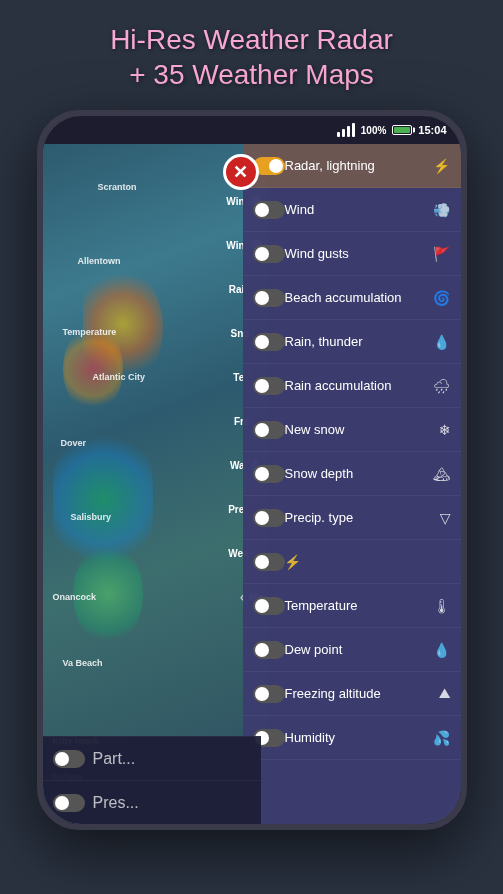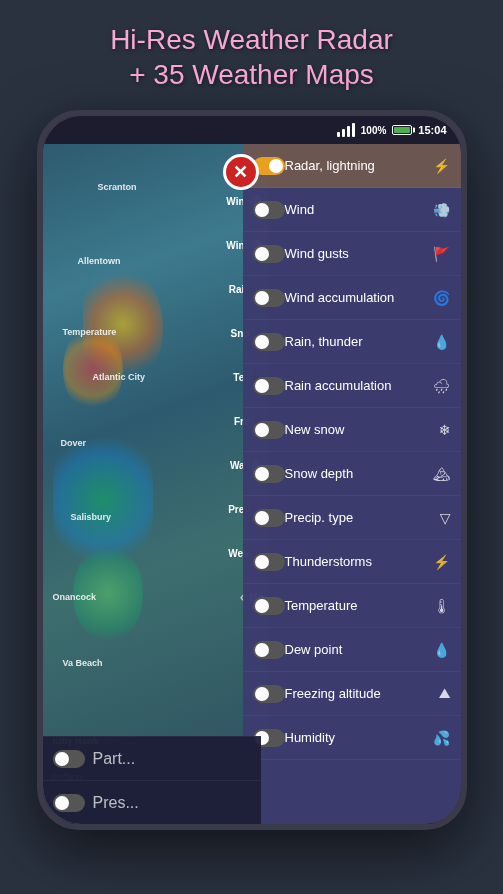--- a/index.html
+++ b/index.html
@@ -362,21 +362,21 @@
       </div>
 
       <div class="weather-item">
         <div class="toggle"></div>
         <span class="weather-item-label">Wind gusts</span>
         <span class="weather-item-icon">🚩</span>
       </div>
 
       <div class="weather-item">
         <div class="toggle"></div>
-        <span class="weather-item-label">Wind accumulation</span>
+        <span class="weather-item-label">Beach accumulation</span>
         <span class="weather-item-icon">🌀</span>
       </div>
 
       <div class="weather-item">
         <div class="toggle"></div>
         <span class="weather-item-label">Rain, thunder</span>
         <span class="weather-item-icon">💧</span>
       </div>
 
       <div class="weather-item">
@@ -398,21 +398,20 @@
       </div>
 
       <div class="weather-item">
         <div class="toggle"></div>
         <span class="weather-item-label">Precip. type</span>
         <span class="weather-item-icon">▽</span>
       </div>
 
       <div class="weather-item">
         <div class="toggle"></div>
-        <span class="weather-item-label">Thunderstorms</span>
         <span class="weather-item-icon">⚡</span>
       </div>
 
       <div class="weather-item">
         <div class="toggle"></div>
         <span class="weather-item-label">Temperature</span>
         <span class="weather-item-icon">🌡</span>
       </div>
 
       <div class="weather-item">

